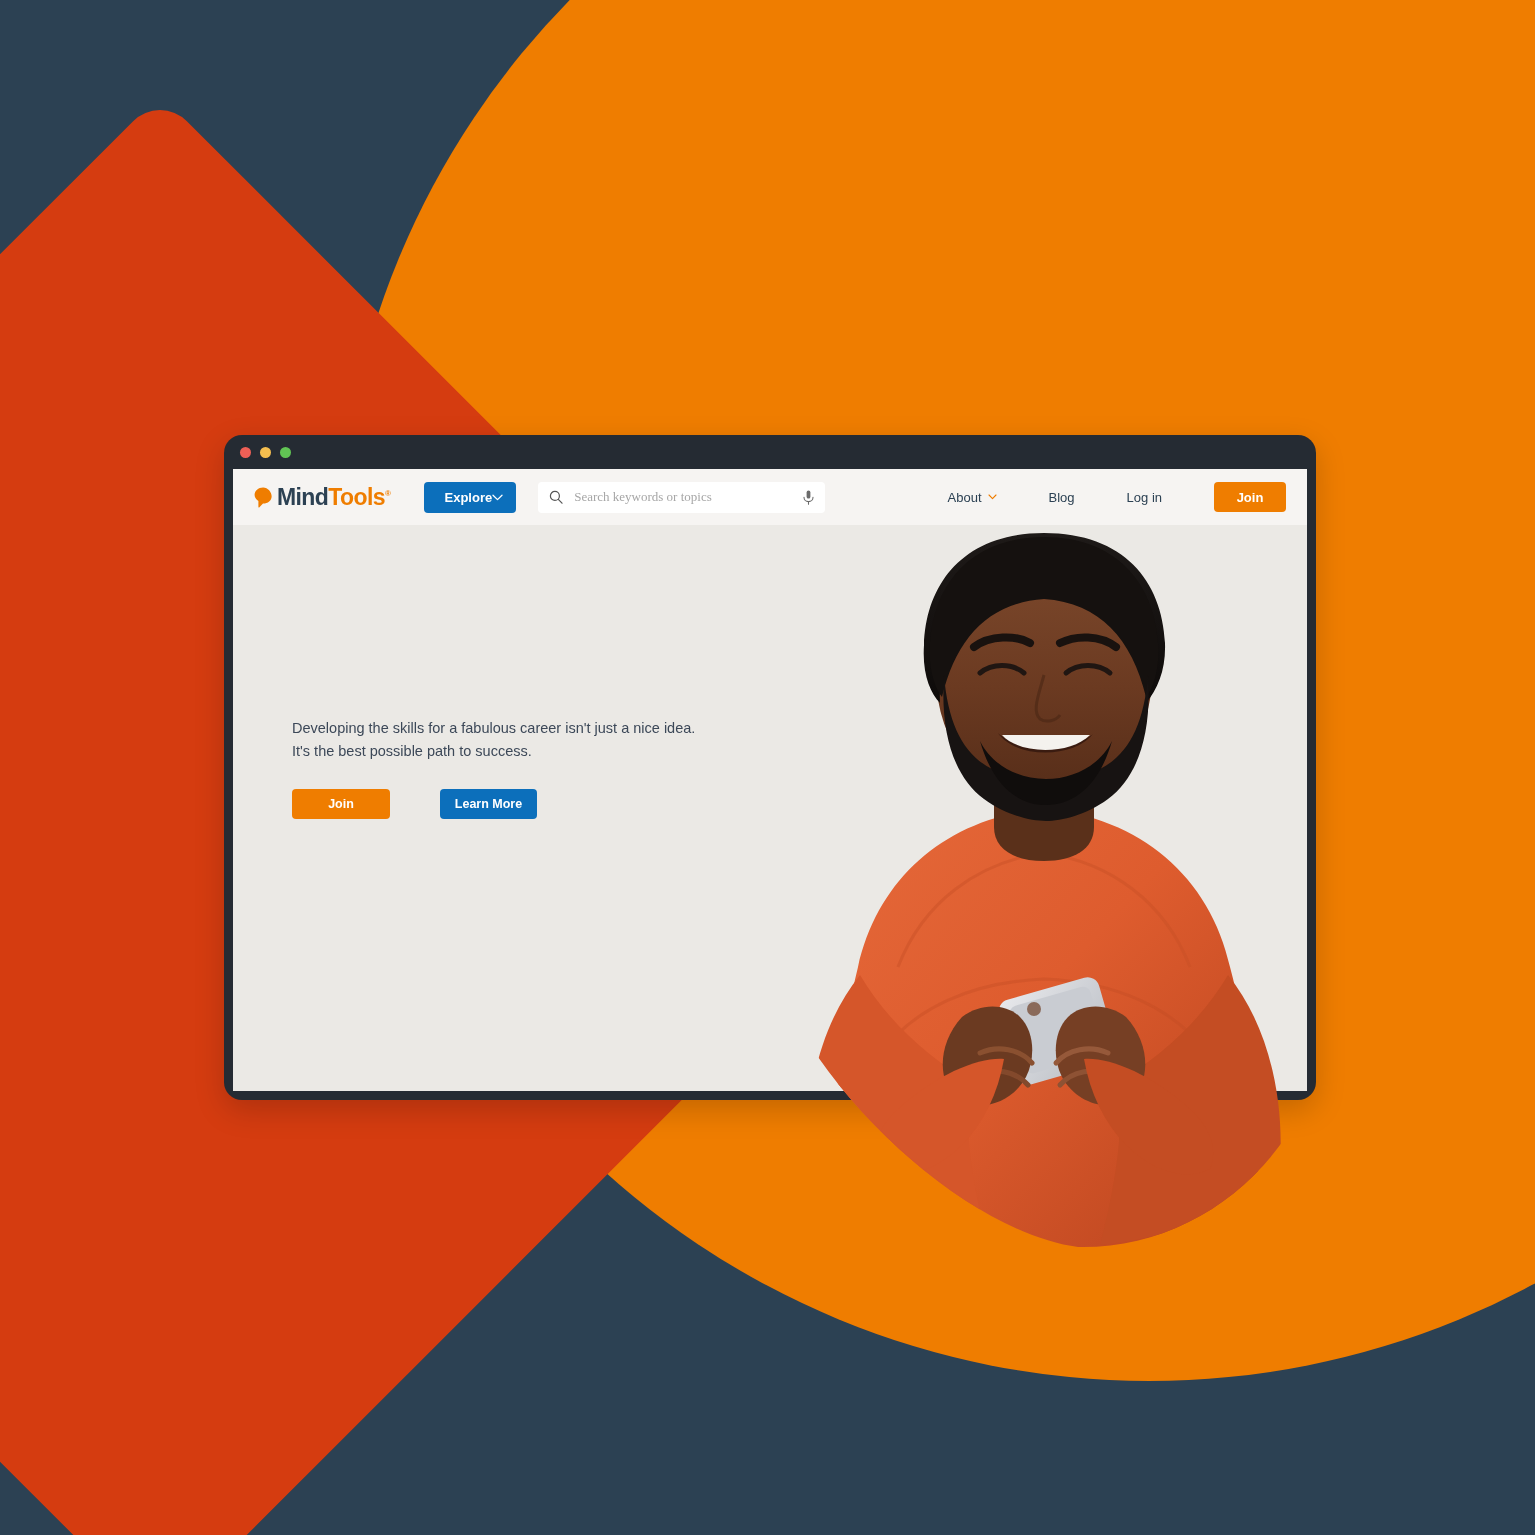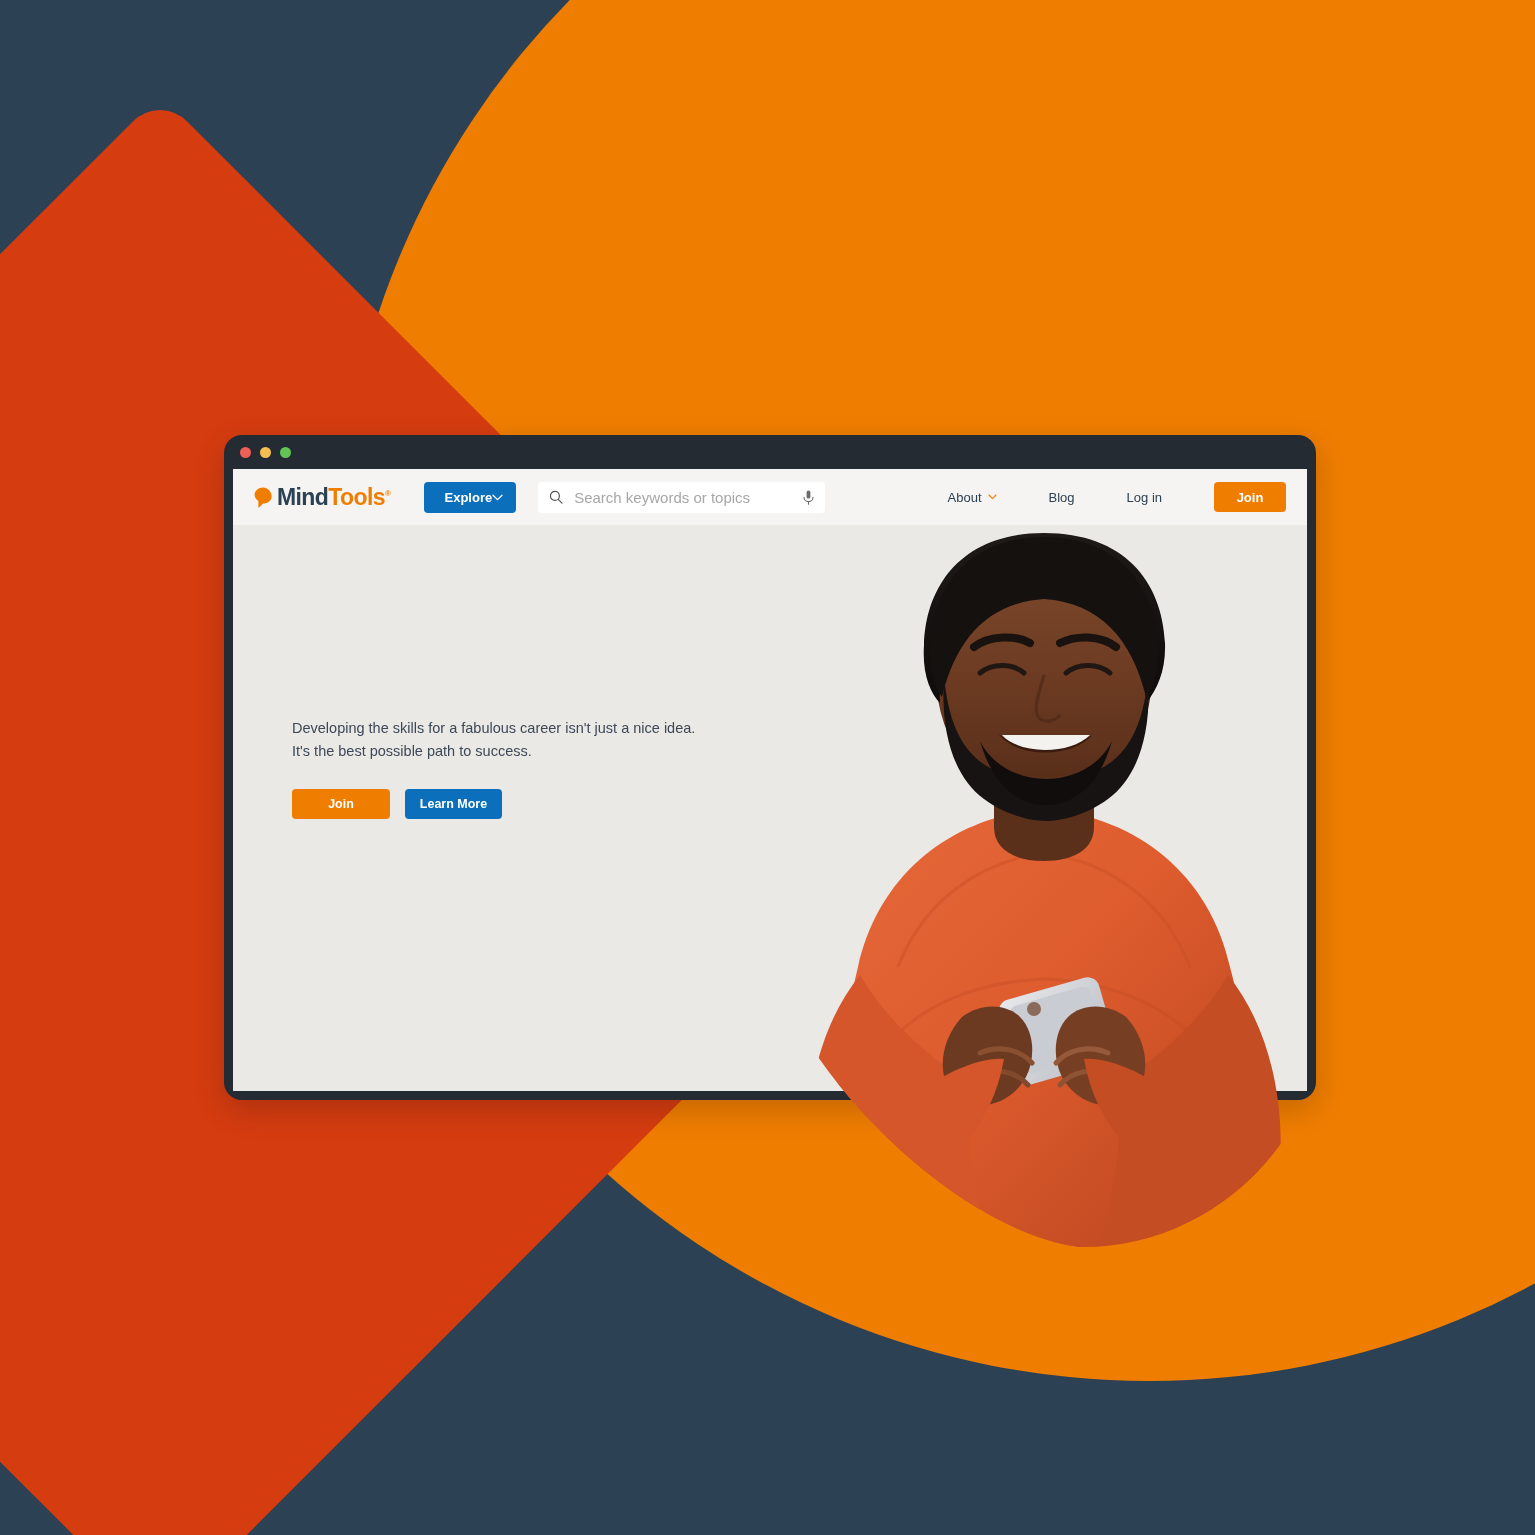--- a/index.html
+++ b/index.html
@@ -93,22 +93,22 @@
     background:#fff;border-radius:4px;
     display:flex;align-items:center;
     padding:0 11px;
     box-sizing:border-box;
     gap:9px;
   }
   .search-icon{width:14px;height:14px;display:block;flex:0 0 auto;}
   .search-input{
     border:none;outline:none;background:transparent;
     flex:1;height:100%;
-    font-size:15px;color:#6d6d6d;
-    font-family:Liberation Sans, sans-serif;
+    font-size:13px;color:#6d6d6d;
+    font-family:Liberation Serif, serif;
   }
   .search-input::placeholder{color:#A7A7A7;}
   .mic-icon{width:11px;height:15px;display:block;flex:0 0 auto;}
 
   .nav-right{margin-left:auto;display:flex;align-items:center;gap:8px;}
   .nav-link{
     color:#2C4153;font-size:13px;
     text-decoration:none;
     padding:0 22px;
     display:flex;align-items:center;gap:6px;
@@ -167,20 +167,21 @@
   }
   .btn-join-hero{
     background:#EF7D00;color:#fff;border:none;border-radius:4px;
     height:30px;width:98px;font-size:12.5px;font-weight:700;cursor:pointer;
     font-family:"Liberation Sans", sans-serif;
   }
   .btn-learn{
     background:#0C6FBB;color:#fff;border:none;border-radius:4px;
     height:30px;width:97px;font-size:12.5px;font-weight:700;cursor:pointer;
     font-family:"Liberation Sans", sans-serif;
+    margin-left:35px;
   }
 
   
   .photo-layer{
     position:absolute;
     left:748px;top:497px;
     width:592px;height:752px;
     overflow:visible;
     pointer-events:none;
   }

